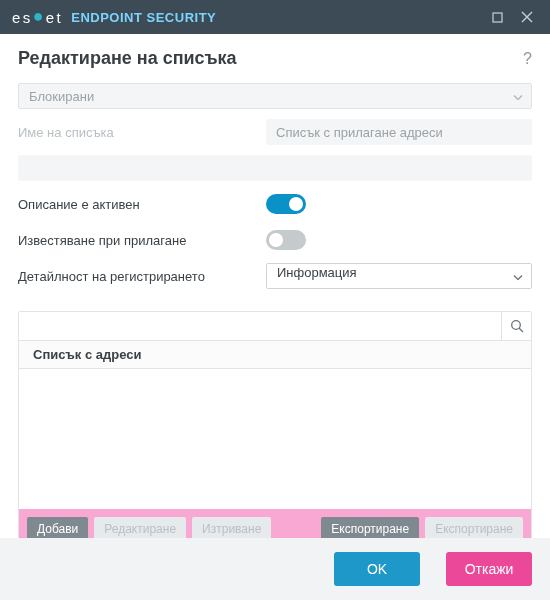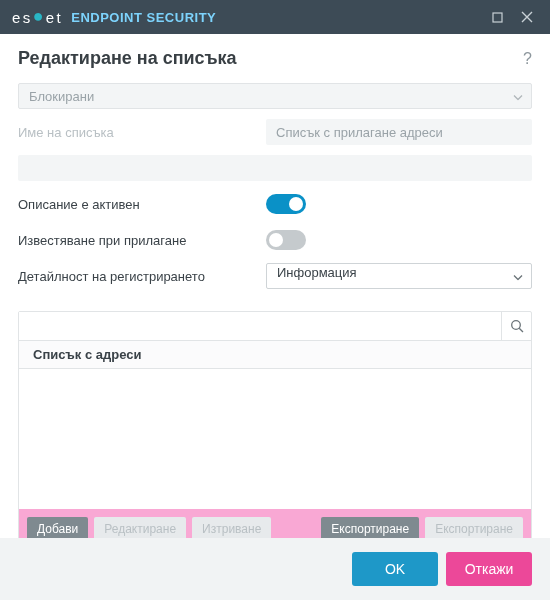--- a/index.html
+++ b/index.html
@@ -158,21 +158,21 @@
     }
     .btn-small.disabled {
       background: #e7eaec; color: #b9c0c4; cursor: default;
     }
 
     .footer {
       position: absolute;
       bottom: 0; left: 0; right: 0;
       background: #f1f3f4;
       padding: 14px 18px;
-      display: flex; justify-content: flex-end; gap: 8px;
+      display: flex; justify-content: flex-end; gap: 26px;
     }
     .btn {
       height: 34px; min-width: 86px; padding: 0 18px;
       border-radius: 3px; border: none; font-size: 14px; cursor: pointer;
     }
     .btn-primary { background: #1e98c8; color: #fff; }
     .btn-secondary { background: #ec4899; color: #fff; }
   </style>
 </head>
 <body>

